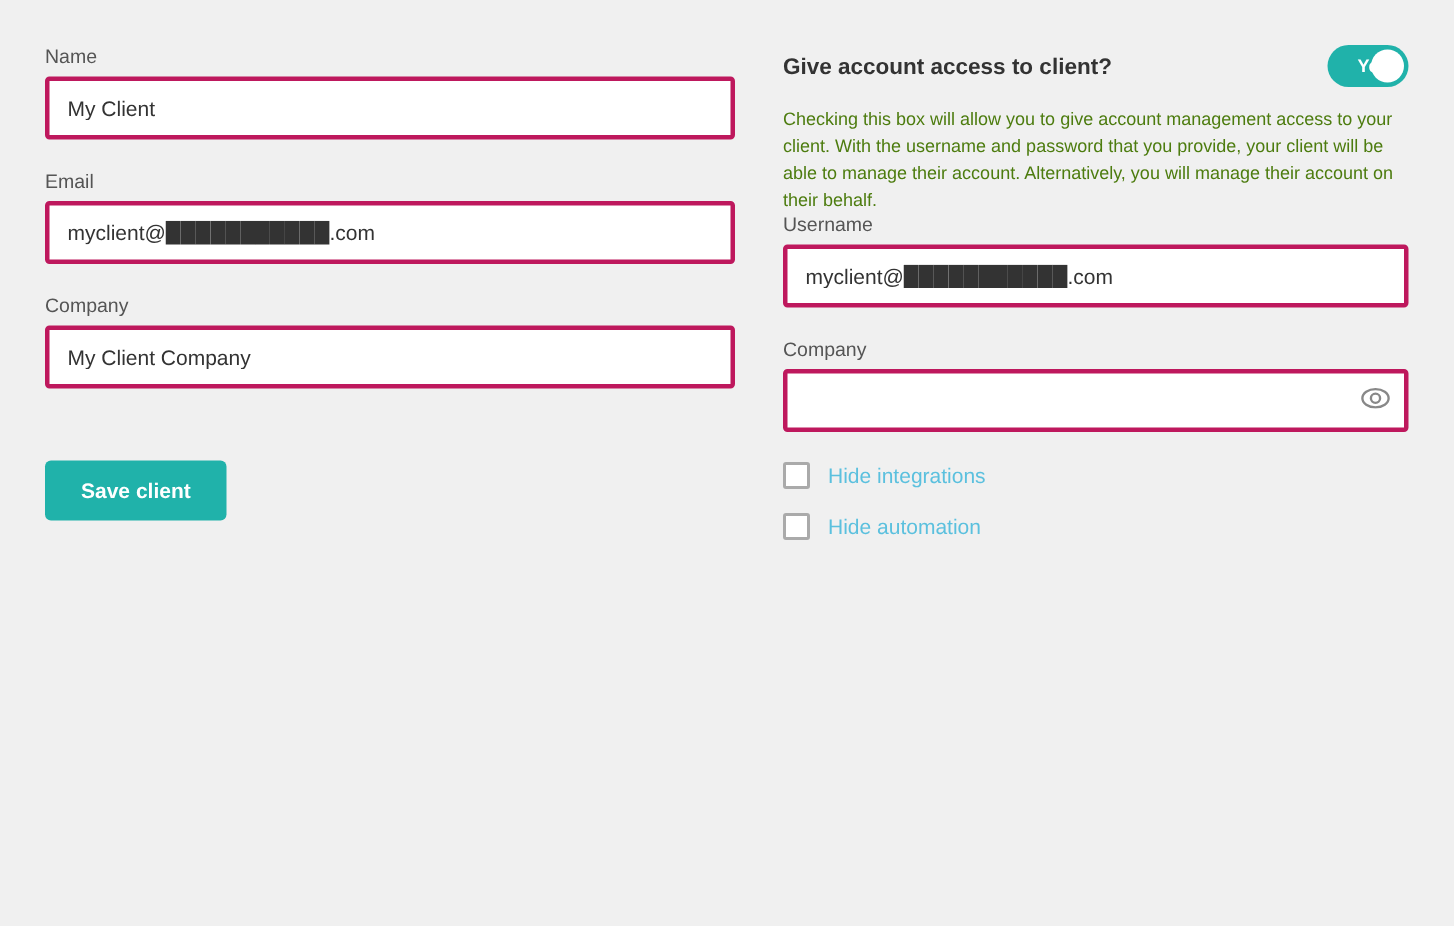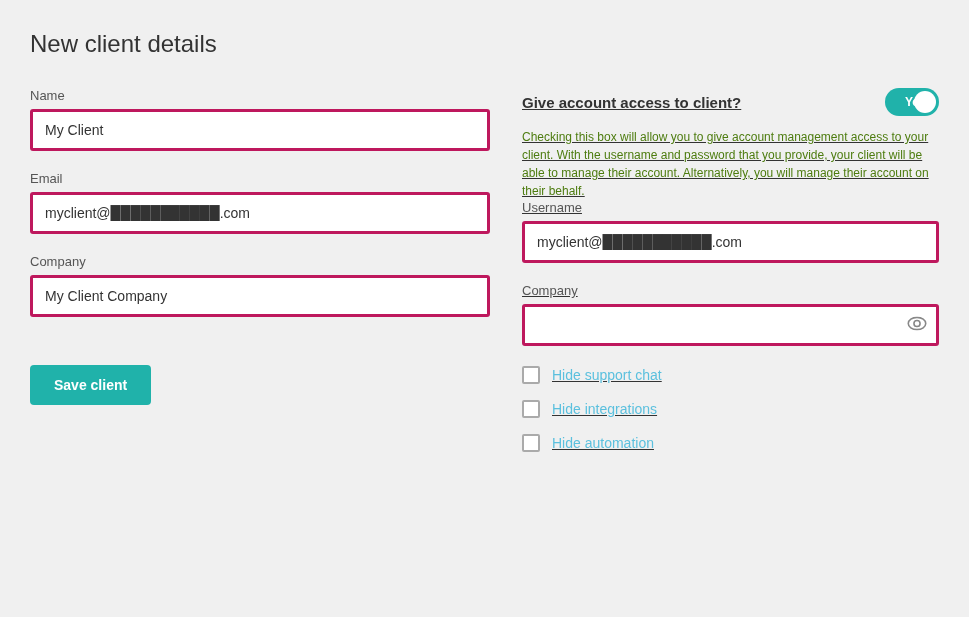--- a/index.html
+++ b/index.html
@@ -27,21 +27,20 @@
       gap: 32px;
       align-items: flex-start;
     }
     .left-column {
       flex: 0 0 460px;
       max-width: 460px;
     }
     .right-column {
       flex: 1;
       min-width: 400px;
-      text-decoration: underline;
     }
     .form-group {
       margin-bottom: 20px;
     }
     .form-label {
       display: block;
       font-size: 13px;
       color: #555;
       margin-bottom: 6px;
     }
@@ -157,21 +156,20 @@
       border-radius: 4px;
       font-size: 14px;
       font-weight: 600;
       cursor: pointer;
     }
   </style>
 </head>
 <body>
 
 <div class="page-container">
-  <h1 class="page-title">New client details</h1>
 
   <div class="form-layout">
 
     <div class="left-column">
       <div class="form-group">
         <label class="form-label">Name</label>
         <input type="text" class="form-input" value="My Client" style="">
       </div>
 
       <div class="form-group">
@@ -215,24 +213,20 @@
               <ellipse cx="11" cy="8" rx="10" ry="7" stroke="#888" stroke-width="1.8"></ellipse>
               <circle cx="11" cy="8" r="3.5" stroke="#888" stroke-width="1.8"></circle>
             </svg>
           </span>
         </div>
       </div>
 
       <div class="checkbox-group">
         <div class="checkbox-item">
           <div class="checkbox-box"></div>
-          <span class="checkbox-label">Hide support chat</span>
-        </div>
-        <div class="checkbox-item">
-          <div class="checkbox-box"></div>
           <span class="checkbox-label">Hide integrations</span>
         </div>
         <div class="checkbox-item">
           <div class="checkbox-box"></div>
           <span class="checkbox-label">Hide automation</span>
         </div>
       </div>
     </div>
   </div>
 </div>

